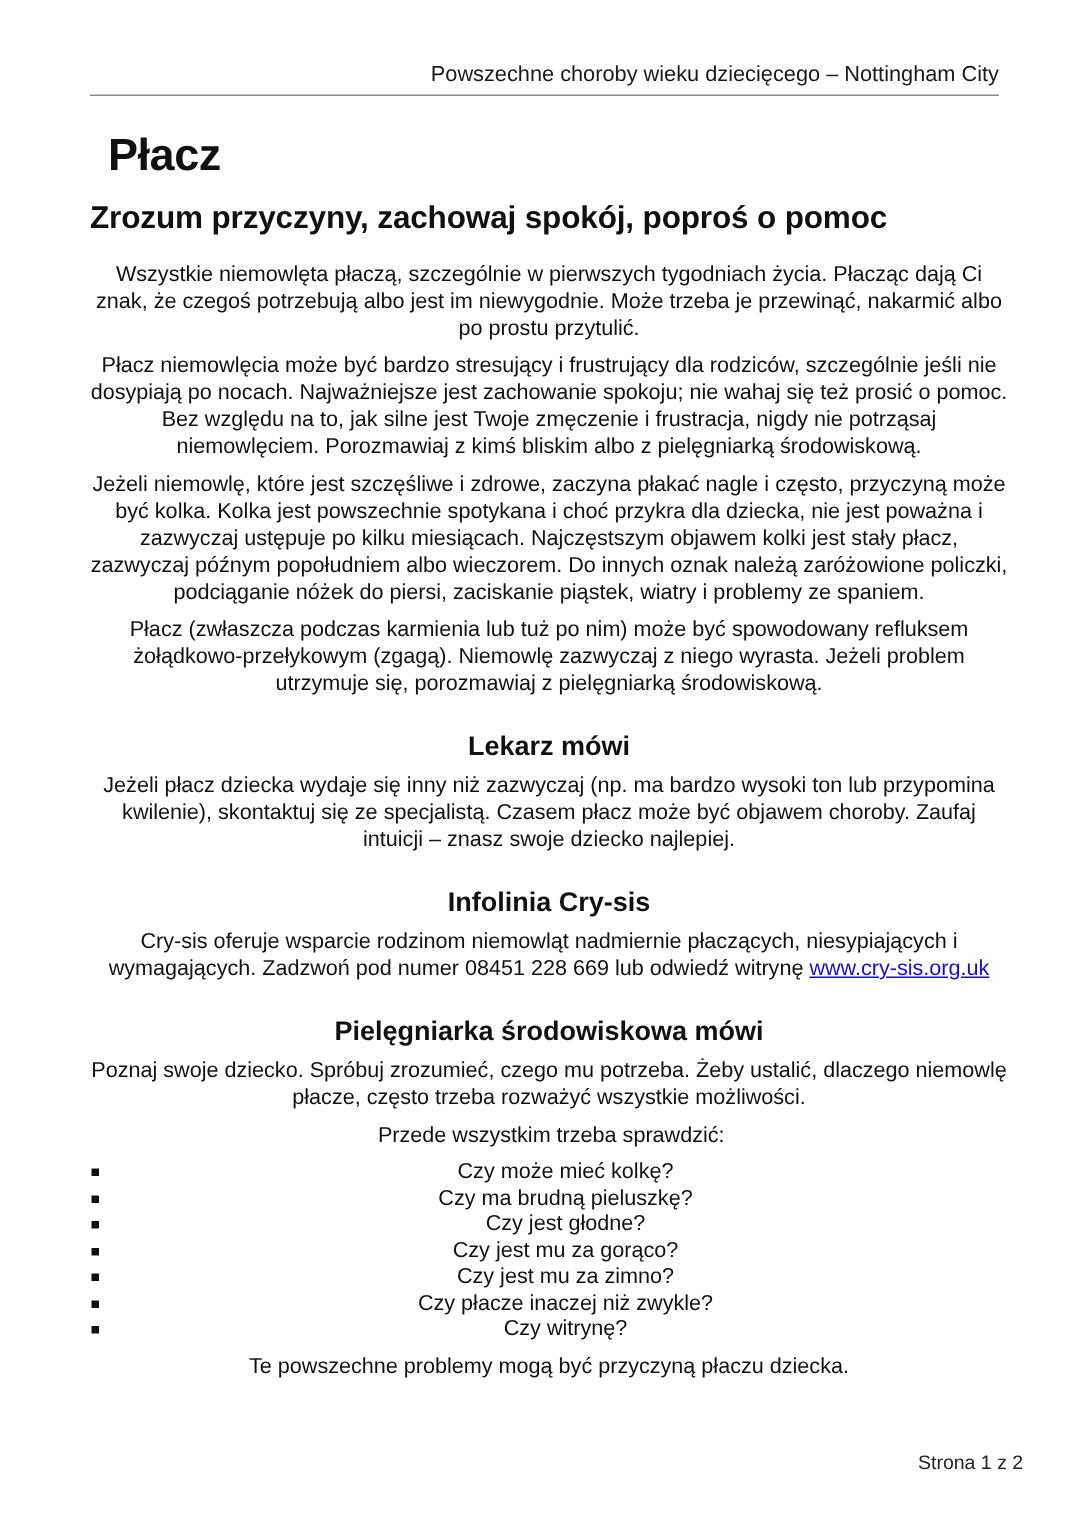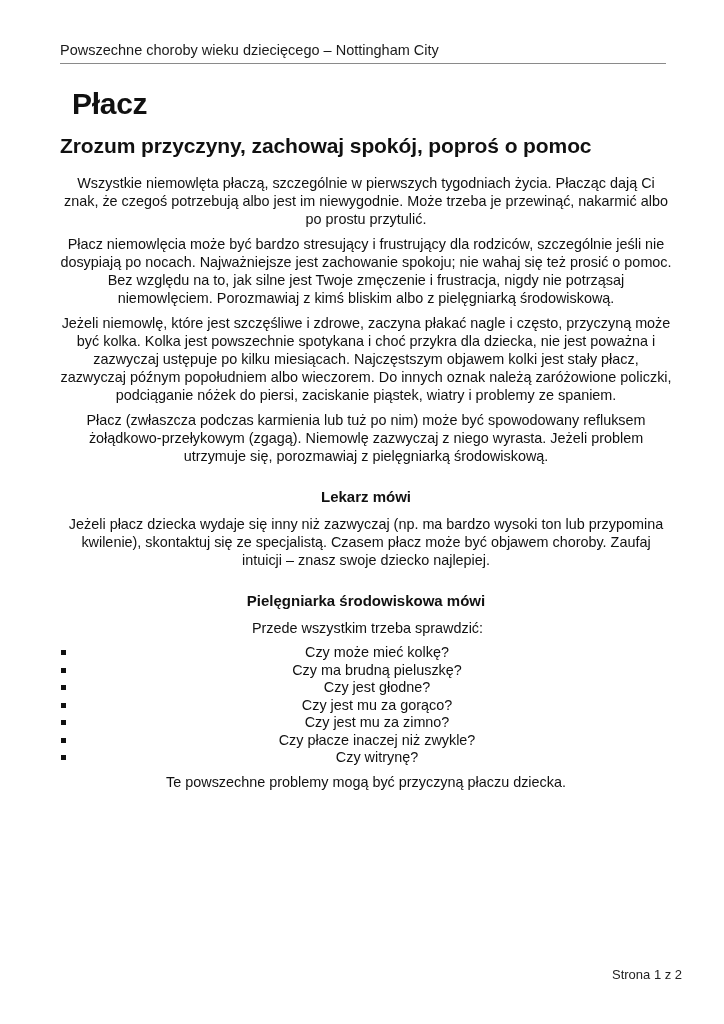--- a/index.html
+++ b/index.html
@@ -3,37 +3,37 @@
   <meta charset="utf-8">
   <style>
     html, body { margin: 0; padding: 0; background: #ffffff; }
     body {
       width: 724px; height: 1024px; position: relative; overflow: hidden;
       font-family: "Liberation Sans", sans-serif; color: #111111;
     }
     .running-header {
       position: absolute; left: 60px; top: 42px; width: 606px;
       font-size: 14.5px; color: #1a1a1a; padding-bottom: 4px;
-      border-bottom: 1.5px solid #8a8a8a; line-height: 17px;
+      border-bottom: 1.5px solid #8a8a8a; line-height: 17px; text-align: right;
     }
     h1 {
       position: absolute; left: 72px; top: 86px; margin: 0;
       font-size: 30px; font-weight: bold; letter-spacing: -0.3px; line-height: 36px;
     }
     h2.subtitle {
       position: absolute; left: 60px; top: 132px; margin: 0;
       font-size: 21px; font-weight: bold; line-height: 28px; letter-spacing: -0.1px;
     }
     .body-text {
       position: absolute; left: 60px; top: 174px; width: 612px;
       font-size: 14.4px; line-height: 18px; text-align: center;
     }
     .body-text p { margin: 0 0 7px 0; }
     .body-text h3 {
-      margin: 22px 0 8px 0; font-size: 15px; font-weight: bold; line-height: 20px;
+      margin: 22px 0 8px 0; font-size: 18px; font-weight: bold; line-height: 20px;
     }
     .body-text a { color: #1a0dcc; text-decoration: underline; }
     .indent { padding-left: 3px; }
     ul.checklist { list-style: none; margin: 0 0 6px 0; padding: 0; }
     ul.checklist li { position: relative; padding-left: 22px; line-height: 17.5px; }
     ul.checklist li .bullet {
       position: absolute; left: 1px; top: 6px; width: 5px; height: 5px; background: #111;
     }
     .page-footer {
       position: absolute; left: 612px; top: 967px; font-size: 13px; color: #222;
@@ -51,23 +51,28 @@
   <p>Wszystkie niemowlęta płaczą, szczególnie w pierwszych tygodniach życia. Płacząc dają Ci znak, że czegoś potrzebują albo jest im niewygodnie. Może trzeba je przewinąć, nakarmić albo po prostu przytulić.</p>
   <p>Płacz niemowlęcia może być bardzo stresujący i frustrujący dla rodziców, szczególnie jeśli nie dosypiają po nocach. Najważniejsze jest zachowanie spokoju; nie wahaj się też prosić o pomoc. Bez względu na to, jak silne jest Twoje zmęczenie i frustracja, nigdy nie potrząsaj niemowlęciem. Porozmawiaj z kimś bliskim albo z pielęgniarką środowiskową.</p>
   <p>Jeżeli niemowlę, które jest szczęśliwe i zdrowe, zaczyna płakać nagle i często, przyczyną może być kolka. Kolka jest powszechnie spotykana i choć przykra dla dziecka, nie jest poważna i zazwyczaj ustępuje po kilku miesiącach. Najczęstszym objawem kolki jest stały płacz, zazwyczaj późnym popołudniem albo wieczorem. Do innych oznak należą zaróżowione policzki, podciąganie nóżek do piersi, zaciskanie piąstek, wiatry i problemy ze spaniem.</p>
   <p>Płacz (zwłaszcza podczas karmienia lub tuż po nim) może być spowodowany refluksem żołądkowo-przełykowym (zgagą). Niemowlę zazwyczaj z niego wyrasta. Jeżeli problem utrzymuje się, porozmawiaj z pielęgniarką środowiskową.</p>
 
   <section>
     <h3>Lekarz mówi</h3>
     <p>Jeżeli płacz dziecka wydaje się inny niż zazwyczaj (np. ma bardzo wysoki ton lub przypomina kwilenie), skontaktuj się ze specjalistą. Czasem płacz może być objawem choroby. Zaufaj intuicji – znasz swoje dziecko najlepiej.</p>
   </section>
 
+  <section>
+    <h3>Infolinia Cry-sis</h3>
+    <p><span>Cry-sis oferuje wsparcie rodzinom niemowląt nadmiernie płaczących, niesypiających i wymagających. Zadzwoń pod numer 08451 228 669 lub odwiedź witrynę </span><a style="color: rgb(26, 13, 204);">www.cry-sis.org.uk</a></p>
+  </section>
 
   <section>
     <h3>Pielęgniarka środowiskowa mówi</h3>
+    <p>Poznaj swoje dziecko. Spróbuj zrozumieć, czego mu potrzeba. Żeby ustalić, dlaczego niemowlę płacze, często trzeba rozważyć wszystkie możliwości.</p>
     <p class="indent">Przede wszystkim trzeba sprawdzić:</p>
     <ul class="checklist">
       <li><span class="bullet"></span><span>Czy może mieć kolkę?</span></li>
       <li><span class="bullet"></span><span>Czy ma brudną pieluszkę?</span></li>
       <li><span class="bullet"></span><span>Czy jest głodne?</span></li>
       <li><span class="bullet"></span><span>Czy jest mu za gorąco?</span></li>
       <li><span class="bullet"></span><span>Czy jest mu za zimno?</span></li>
       <li><span class="bullet"></span><span>Czy płacze inaczej niż zwykle?</span></li>
       <li><span class="bullet"></span><span>Czy witrynę?</span></li>
     </ul>

